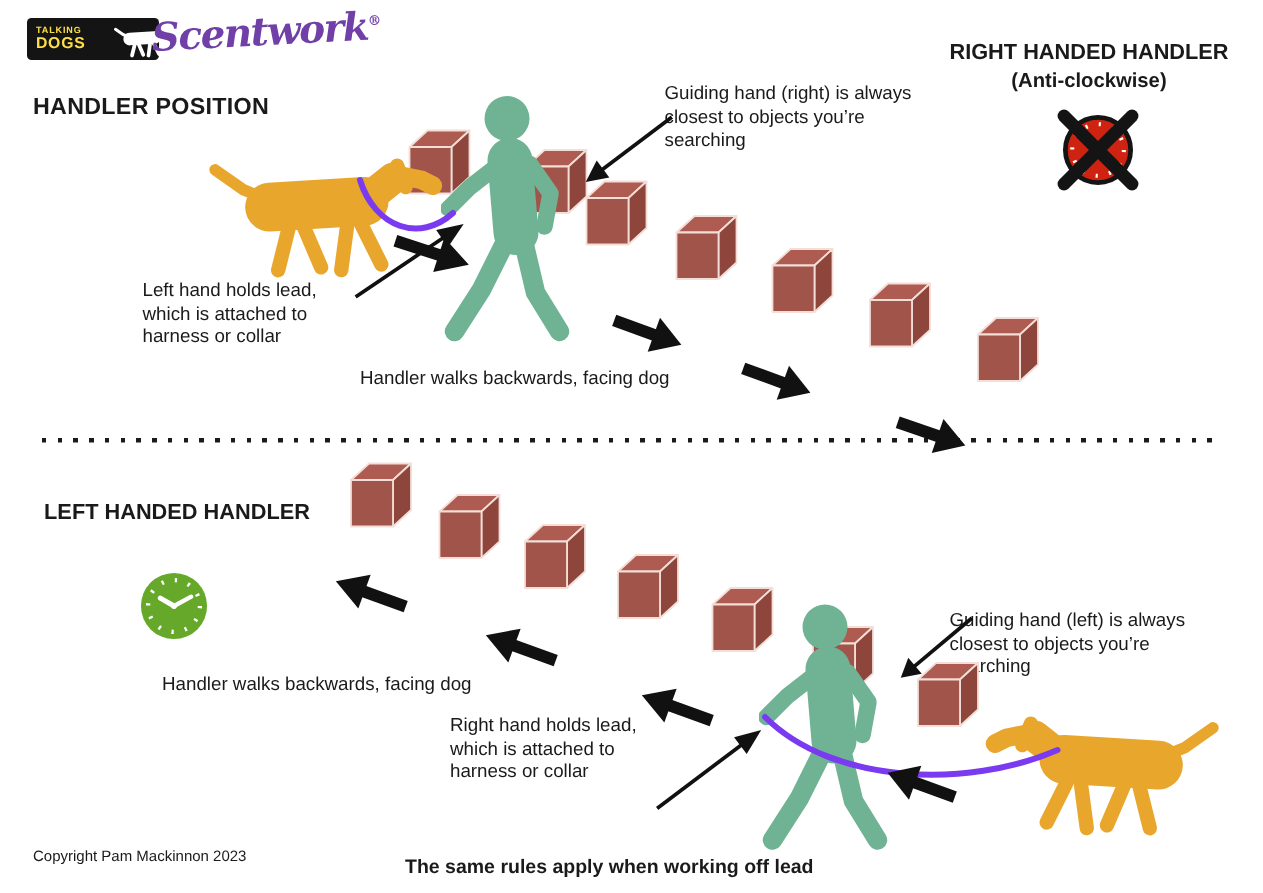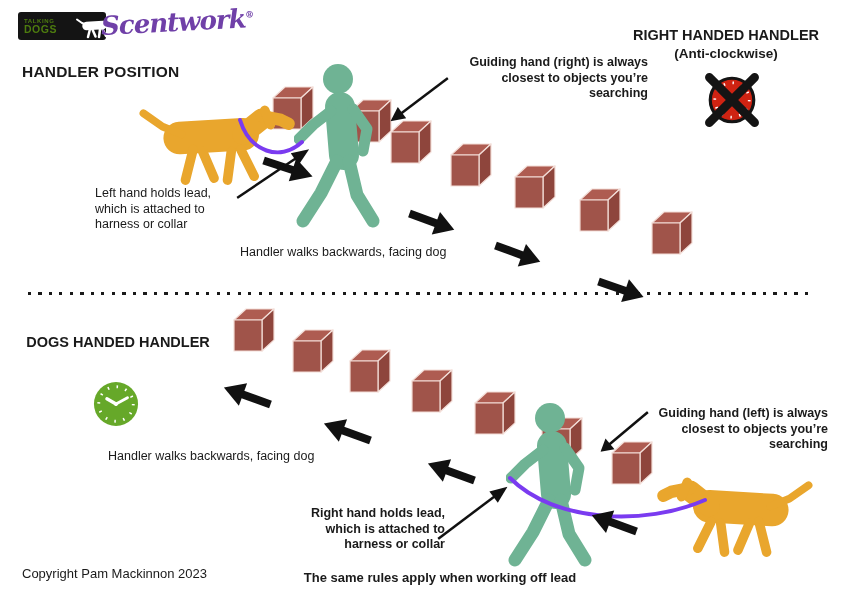--- a/index.html
+++ b/index.html
@@ -1,46 +1,46 @@
 <!DOCTYPE html>
 <html><head>
 <meta charset="utf-8">
 <style>
   html,body{margin:0;padding:0;background:#fff;}
   #canvas{position:relative;width:842px;height:595px;background:#ffffff;overflow:hidden;
           font-family:"Liberation Sans",sans-serif;color:#1a1a1a;}
   .abs{position:absolute;}
   .note{font-size:12.5px;line-height:1.24;white-space:pre-line;}
-  .center{text-align:right;font-weight:bold;}
+  .center{text-align:left;}
   .heading{font-weight:bold;font-size:14.5px;line-height:1.28;text-align:center;}
   #page-title{left:22px;top:63px;font-weight:bold;font-size:15.5px;letter-spacing:.2px;}
   
   #logo-box{left:18px;top:12px;width:88px;height:28px;background:#141414;border-radius:3px;
             display:flex;align-items:center;}
-  #logo-text{padding-left:6px;color:#4d7c0f;line-height:1;}
+  #logo-text{padding-left:6px;color:#fde047;line-height:1;}
   #logo-talking{font-size:6px;font-weight:bold;letter-spacing:.6px;}
   #logo-dogs{font-size:10.5px;font-weight:bold;letter-spacing:.5px;}
   #logo-dog-svg{position:absolute;left:50px;top:2px;width:56px;height:25px;color:#fff;}
   #brand-script{left:101px;top:7px;font-family:"DejaVu Serif",serif;font-style:italic;font-weight:bold;
                 font-size:26px;color:#7040a8;transform:rotate(-3deg);letter-spacing:-1px;}
   #brand-script sup{font-size:9px;letter-spacing:0;}
   
   #rh-heading{left:620px;top:26px;width:212px;}
   #lh-heading{left:20px;top:333px;width:196px;}
   .subheading{font-size:13.5px;}
   
   #rh-guiding{left:443px;top:55px;width:205px;}
   #rh-lead{left:95px;top:186px;width:150px;}
   #rh-walk{left:240px;top:245px;}
   #lh-guiding{left:633px;top:406px;width:195px;}
-  #lh-lead{left:300px;top:506px;width:145px;}
+  #lh-lead{left:300px;top:476px;width:145px;}
   #lh-walk{left:108px;top:449px;}
   
-  #copyright{left:22px;top:566px;font-size:13px;}
-  #footer-note{left:270px;top:570px;width:340px;text-align:center;font-weight:bold;font-size:13px;}
+  #copyright{left:22px;top:566px;font-size:10px;}
+  #footer-note{left:270px;top:570px;width:340px;text-align:left;font-weight:bold;font-size:13px;}
   
   #divider{left:28px;top:292px;width:786px;height:3px;
            background:repeating-linear-gradient(to right,#1a1a1a 0 3px,transparent 3px 10.5px);}
   
   .person{color:#6fb394;}
   .dog{color:#e9a62d;}
   .cube{width:44px;height:46px;z-index:1;}
   .z2{z-index:2;} .z3{z-index:3;} .z4{z-index:4;}
   .arr{transform-origin:0 50%;z-index:5;}
   svg{overflow:visible;display:block;}
@@ -180,21 +180,21 @@
     </svg>
 
   <div class="abs note" id="rh-lead">Left hand holds lead,
 which is attached to
 harness or collar</div>
   <div class="abs note" id="rh-walk">Handler walks backwards, facing dog</div>
 
   <div class="abs" id="divider"></div>
 
   <div class="abs heading" id="lh-heading">
-    <div>DOGS HANDED HANDLER</div>
+    <div>LEFT HANDED HANDLER</div>
   </div>
   <svg class="abs" id="clock-green" viewBox="0 0 48 48">
     <circle cx="24" cy="24" r="23" fill="#66a829"></circle>
     <circle cx="24" cy="24" r="18" fill="none" stroke="#fff" stroke-width="3" stroke-dasharray="1.6 7.83"></circle>
     <g stroke="#fff" stroke-linecap="round">
       <line x1="24" y1="24" x2="14.5" y2="18.5" stroke-width="3.5"></line>
       <line x1="24" y1="24" x2="36" y2="17.5" stroke-width="3"></line>
     </g>
     <circle cx="24" cy="24" r="2" fill="#fff"></circle>
   </svg>

